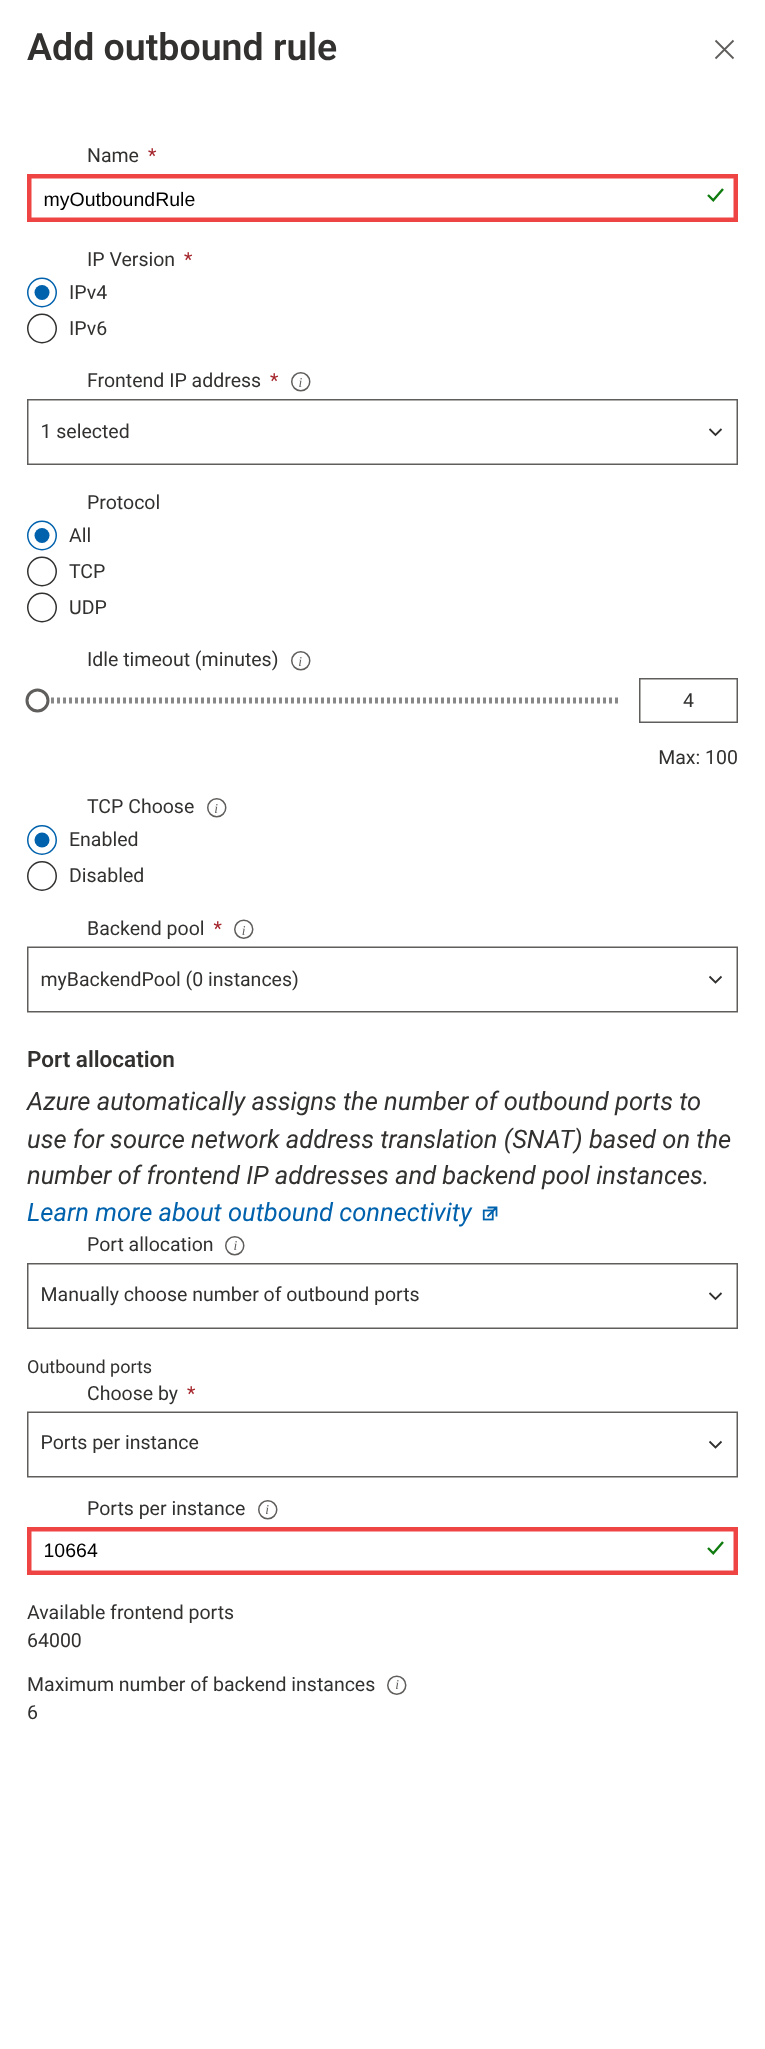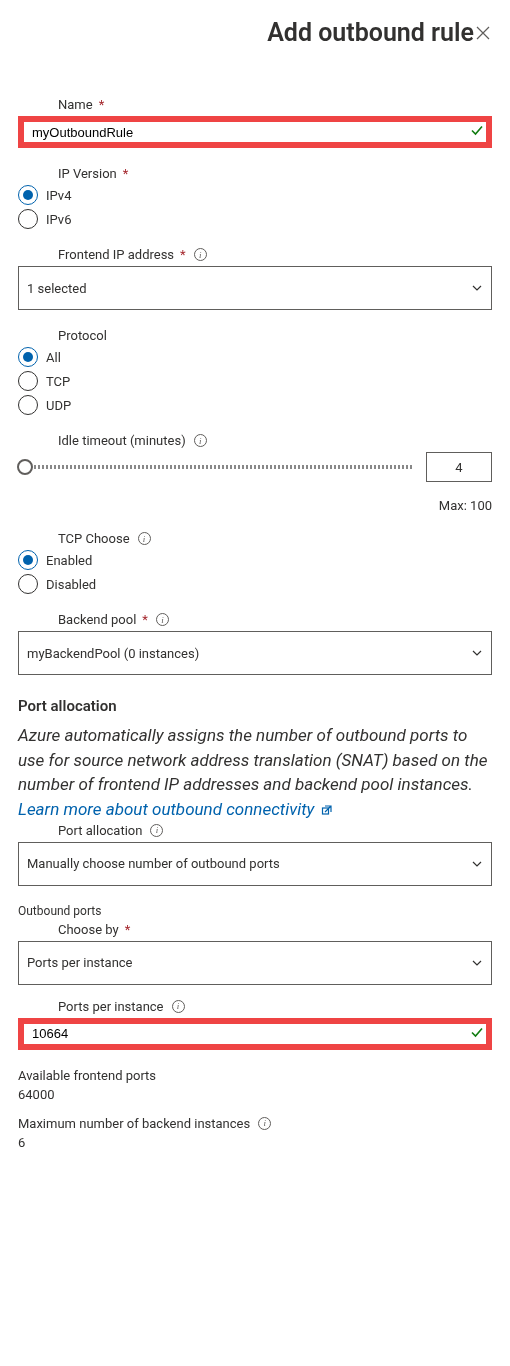--- a/index.html
+++ b/index.html
@@ -6,21 +6,21 @@
   body {
     font-family: "Segoe UI", -apple-system, BlinkMacSystemFont, Roboto, Arial, sans-serif;
     margin: 0;
     padding: 18px 18px 40px 18px;
     width: 510px;
     color: #323130;
     font-size: 13px;
   }
   .header-row {
     display: flex;
-    justify-content: flex-end;
+    justify-content: space-between;
     align-items: center;
     margin-bottom: 50px;
   }
   h1 {
     font-size: 25px;
     font-weight: 600;
     margin: 0;
     color: #323130;
   }
   .close-btn {
@@ -51,21 +51,21 @@
     display: inline-flex;
     align-items:center;
     justify-content:center;
     font-size: 9px;
     color:#605e5c;
     margin-left:4px;
   }
   .info-icon::before { content: "i"; font-style: italic; font-family: Georgia, serif; }
   .text-input {
     width: 100%;
-    border: 6px solid #ef4444;
+    border: 3px solid #ef4444;
     padding: 6px 8px;
     font-size: 13px;
     height: 32px;
     position: relative;
   }
   .input-wrap { position: relative; width:100%; }
   .input-wrap .check {
     position: absolute;
     right: 8px; top: 50%; transform: translateY(-50%);
     color: #107c10;

